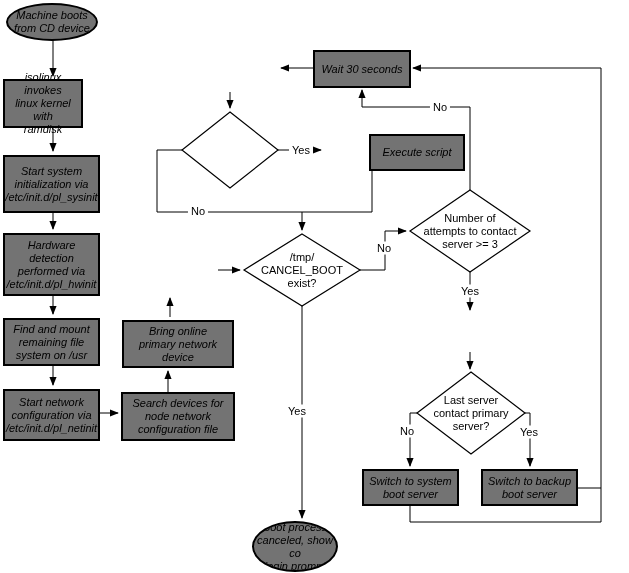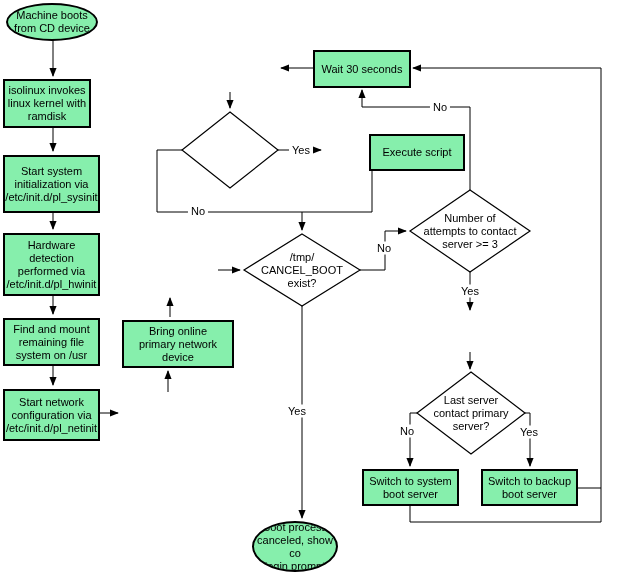--- a/index.html
+++ b/index.html
@@ -5,21 +5,21 @@
   html,body { margin:0; padding:0; background:#ffffff; }
   .canvas {
     position:relative; width:629px; height:573px; background:#ffffff;
     font-family:"Liberation Sans", sans-serif; font-size:11px; line-height:13px; color:#000;
     overflow:hidden;
   }
   svg.connectors { position:absolute; left:0; top:0; z-index:1; }
   .node {
     position:absolute; z-index:2; box-sizing:border-box;
     display:flex; align-items:center; justify-content:center;
-    text-align:center; white-space:pre-line; background:#86efac;
+    text-align:center; white-space:pre-line; background:#737373;font-style:italic;
   }
   .box     { border:2px solid #000; }
   .ellipse { border:2px solid #000; border-radius:50%; overflow:hidden; }
   .diamond-label {
     position:absolute; z-index:2; display:flex; align-items:center; justify-content:center;
     text-align:center; white-space:pre-line; background:transparent;
   }
   .edge-label {
     position:absolute; z-index:3; transform:translate(-50%,-50%);
     background:#ffffff; padding:0 3px; white-space:nowrap;
@@ -65,41 +65,44 @@
       <polygon points="230,112 278,150 230,188 182,150"></polygon>
       <polygon points="302,234 360,270 302,306 244,270"></polygon>
       <polygon points="470,190 530,231 470,272 410,231"></polygon>
       <polygon points="471,372 525,413 471,454 417,413"></polygon>
     </g>
   </svg>
 
   <div class="node ellipse" style="left:6px; top:3px; width:92px; height:38px;">Machine boots
 from CD device</div>
 
-  <div class="node box" style="left:3px; top:79px; width:88px; height:49px;">isolinux invokes
+  <div class="node box" style="left:3px; top:79px; width:80px; height:49px;">isolinux invokes
 linux kernel with
 ramdisk</div>
 
   <div class="node box" style="left:3px; top:155px; width:97px; height:58px;text-align:center;">Start system
 initialization via
 /etc/init.d/pl_sysinit</div>
 
   <div class="node box" style="left:3px; top:233px; width:97px; height:63px;">Hardware
 detection
 performed via
 /etc/init.d/pl_hwinit</div>
 
   <div class="node box" style="left:3px; top:318px; width:97px; height:48px;">Find and mount
 remaining file
 system on /usr</div>
 
   <div class="node box" style="left:3px; top:389px; width:97px; height:52px;">Start network
 configuration via
 /etc/init.d/pl_netinit</div>
 
+  <div class="node box" style="left:121px; top:392px; width:114px; height:49px;">Search devices for
+node network
+configuration file</div>
 
   <div class="node box" style="left:122px; top:320px; width:112px; height:48px;">Bring online
 primary network
 device</div>
 
 
 
   <div class="node box" style="left:313px; top:50px; width:98px; height:38px;">Wait 30 seconds</div>
 
   <div class="node box" style="left:325px; top:134px; width:96px; height:37px;margin-left:44px;">Execute script</div>

